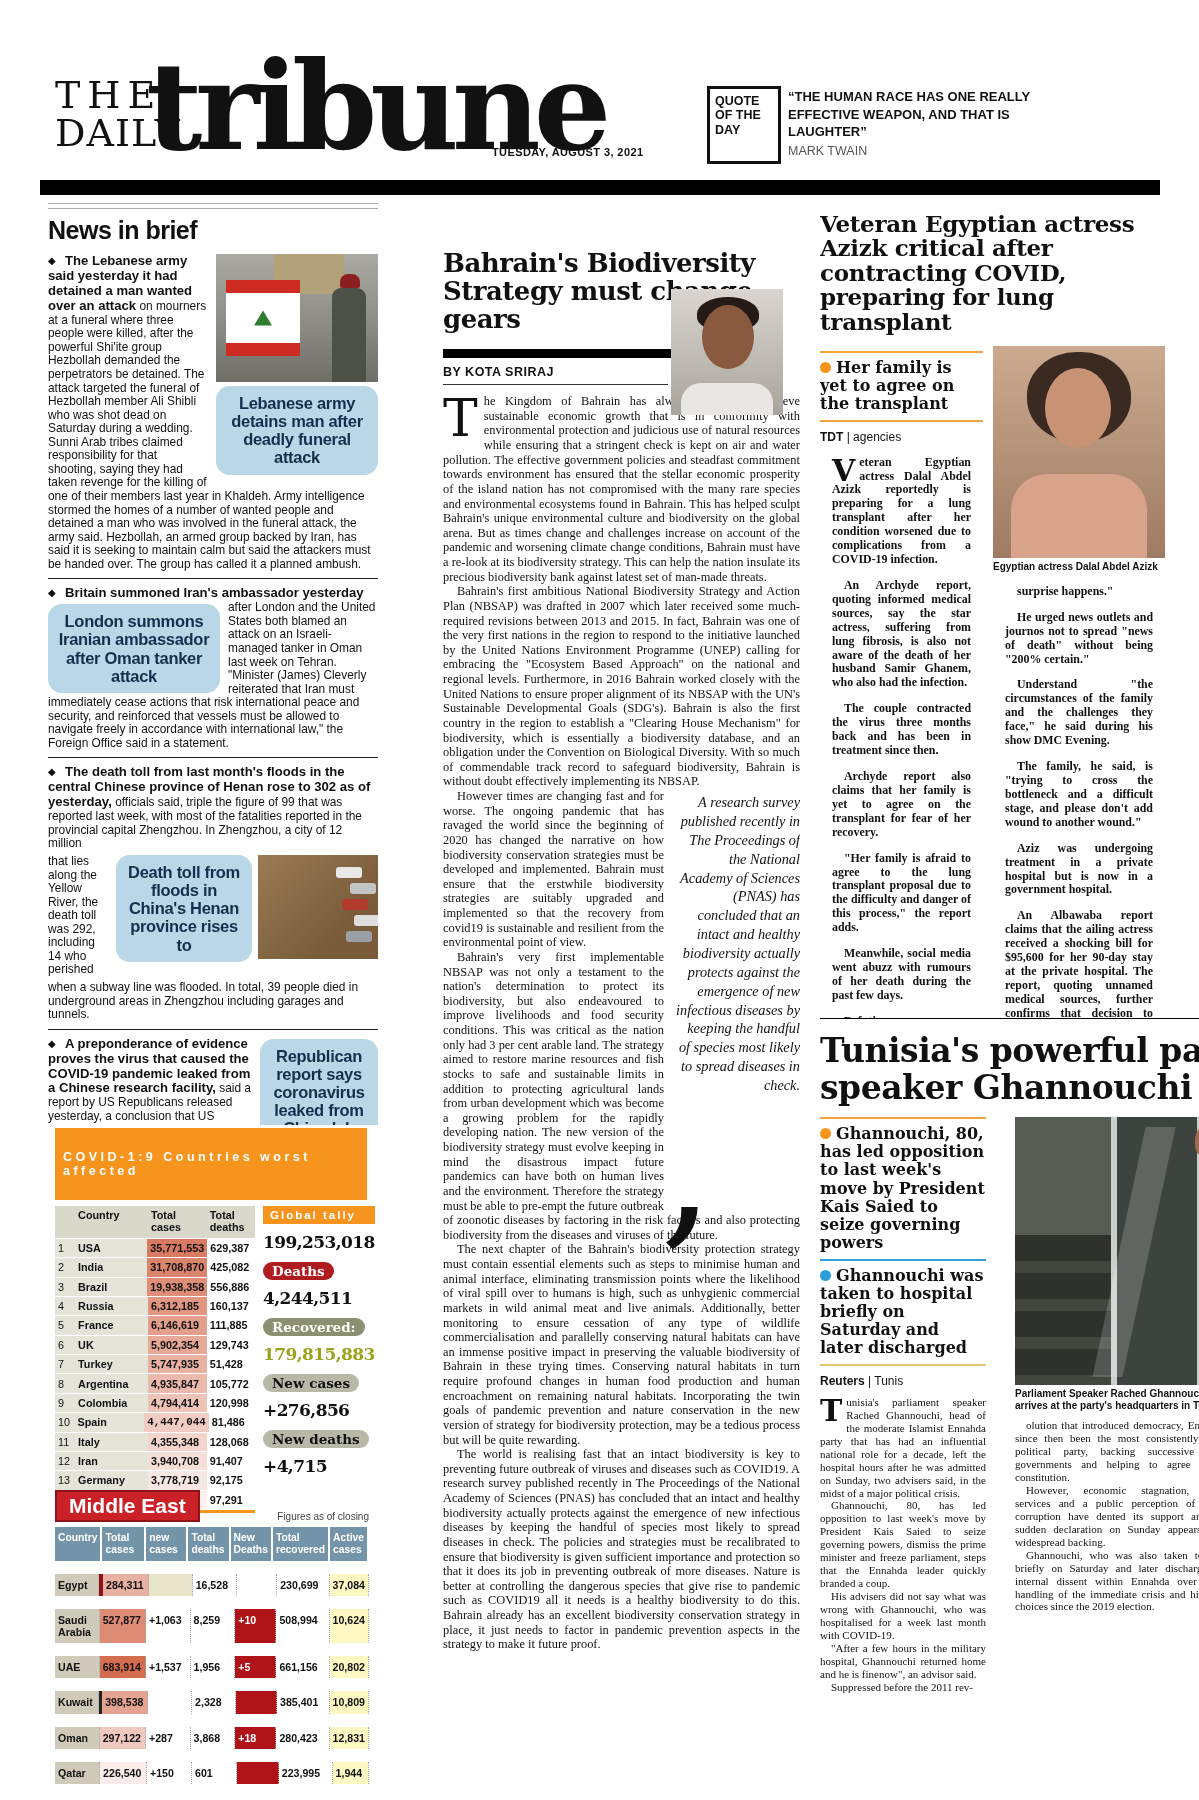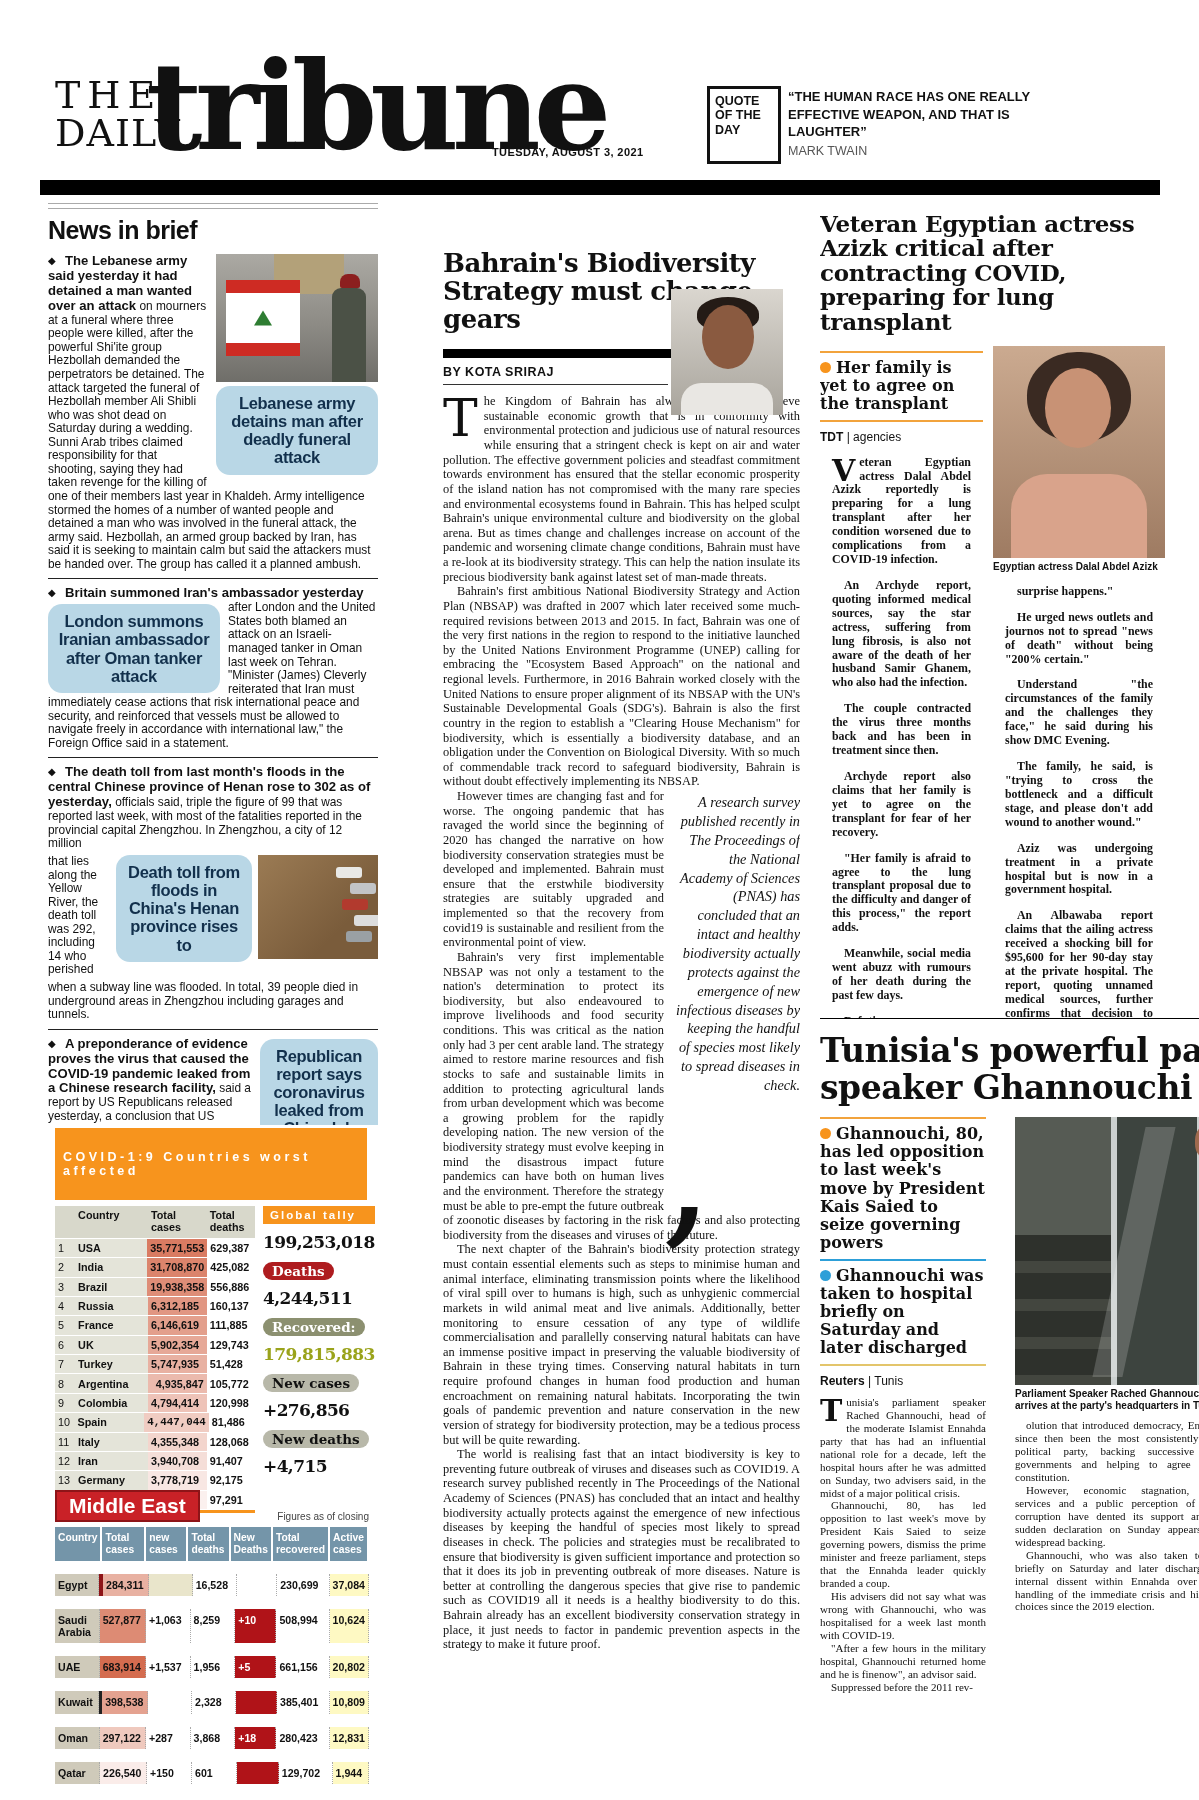--- a/index.html
+++ b/index.html
@@ -287,21 +287,21 @@
             </div>
             <div class="ct-row">
               <div class="ct-c ct0">7</div>
               <div class="ct-c ct1">Turkey</div>
               <div class="ct-c ct2" style="background: rgba(210, 100, 70, 0.5);">5,747,935</div>
               <div class="ct-c ct3">51,428</div>
             </div>
             <div class="ct-row">
               <div class="ct-c ct0">8</div>
               <div class="ct-c ct1">Argentina</div>
-              <div class="ct-c ct2" style="background: rgba(210, 100, 70, 0.443); text-align: right;">4,935,847</div>
+              <div class="ct-c ct2" style="background: rgba(210, 100, 70, 0.443);">4,935,847</div>
               <div class="ct-c ct3">105,772</div>
             </div>
             <div class="ct-row">
               <div class="ct-c ct0">9</div>
               <div class="ct-c ct1">Colombia</div>
               <div class="ct-c ct2" style="background: rgba(210, 100, 70, 0.384);">4,794,414</div>
               <div class="ct-c ct3">120,998</div>
             </div>
             <div class="ct-row">
               <div class="ct-c ct0">10</div>
@@ -409,21 +409,21 @@
           <div class="me-c me4 red">+18</div>
           <div class="me-c me5">280,423</div>
           <div class="me-c me6">12,831</div>
         </div>
         <div class="me-row">
           <div class="me-c me0">Qatar</div>
           <div class="me-c me1" style="background: rgba(210, 100, 70, 0.12);">226,540</div>
           <div class="me-c me2">+150</div>
           <div class="me-c me3">601</div>
           <div class="me-c me4 red"></div>
-          <div class="me-c me5">129,702</div>
+          <div class="me-c me5">223,995</div>
           <div class="me-c me6">1,944</div>
         </div>
       </div>
   </div>
 
   <div id="bahrain">
     <div class="bh-headline">Bahrain's Biodiversity Strategy must change gears</div>
     <div class="photo-author photo">
       <div class="pa-hair"></div>
       <div class="pa-face"></div>

